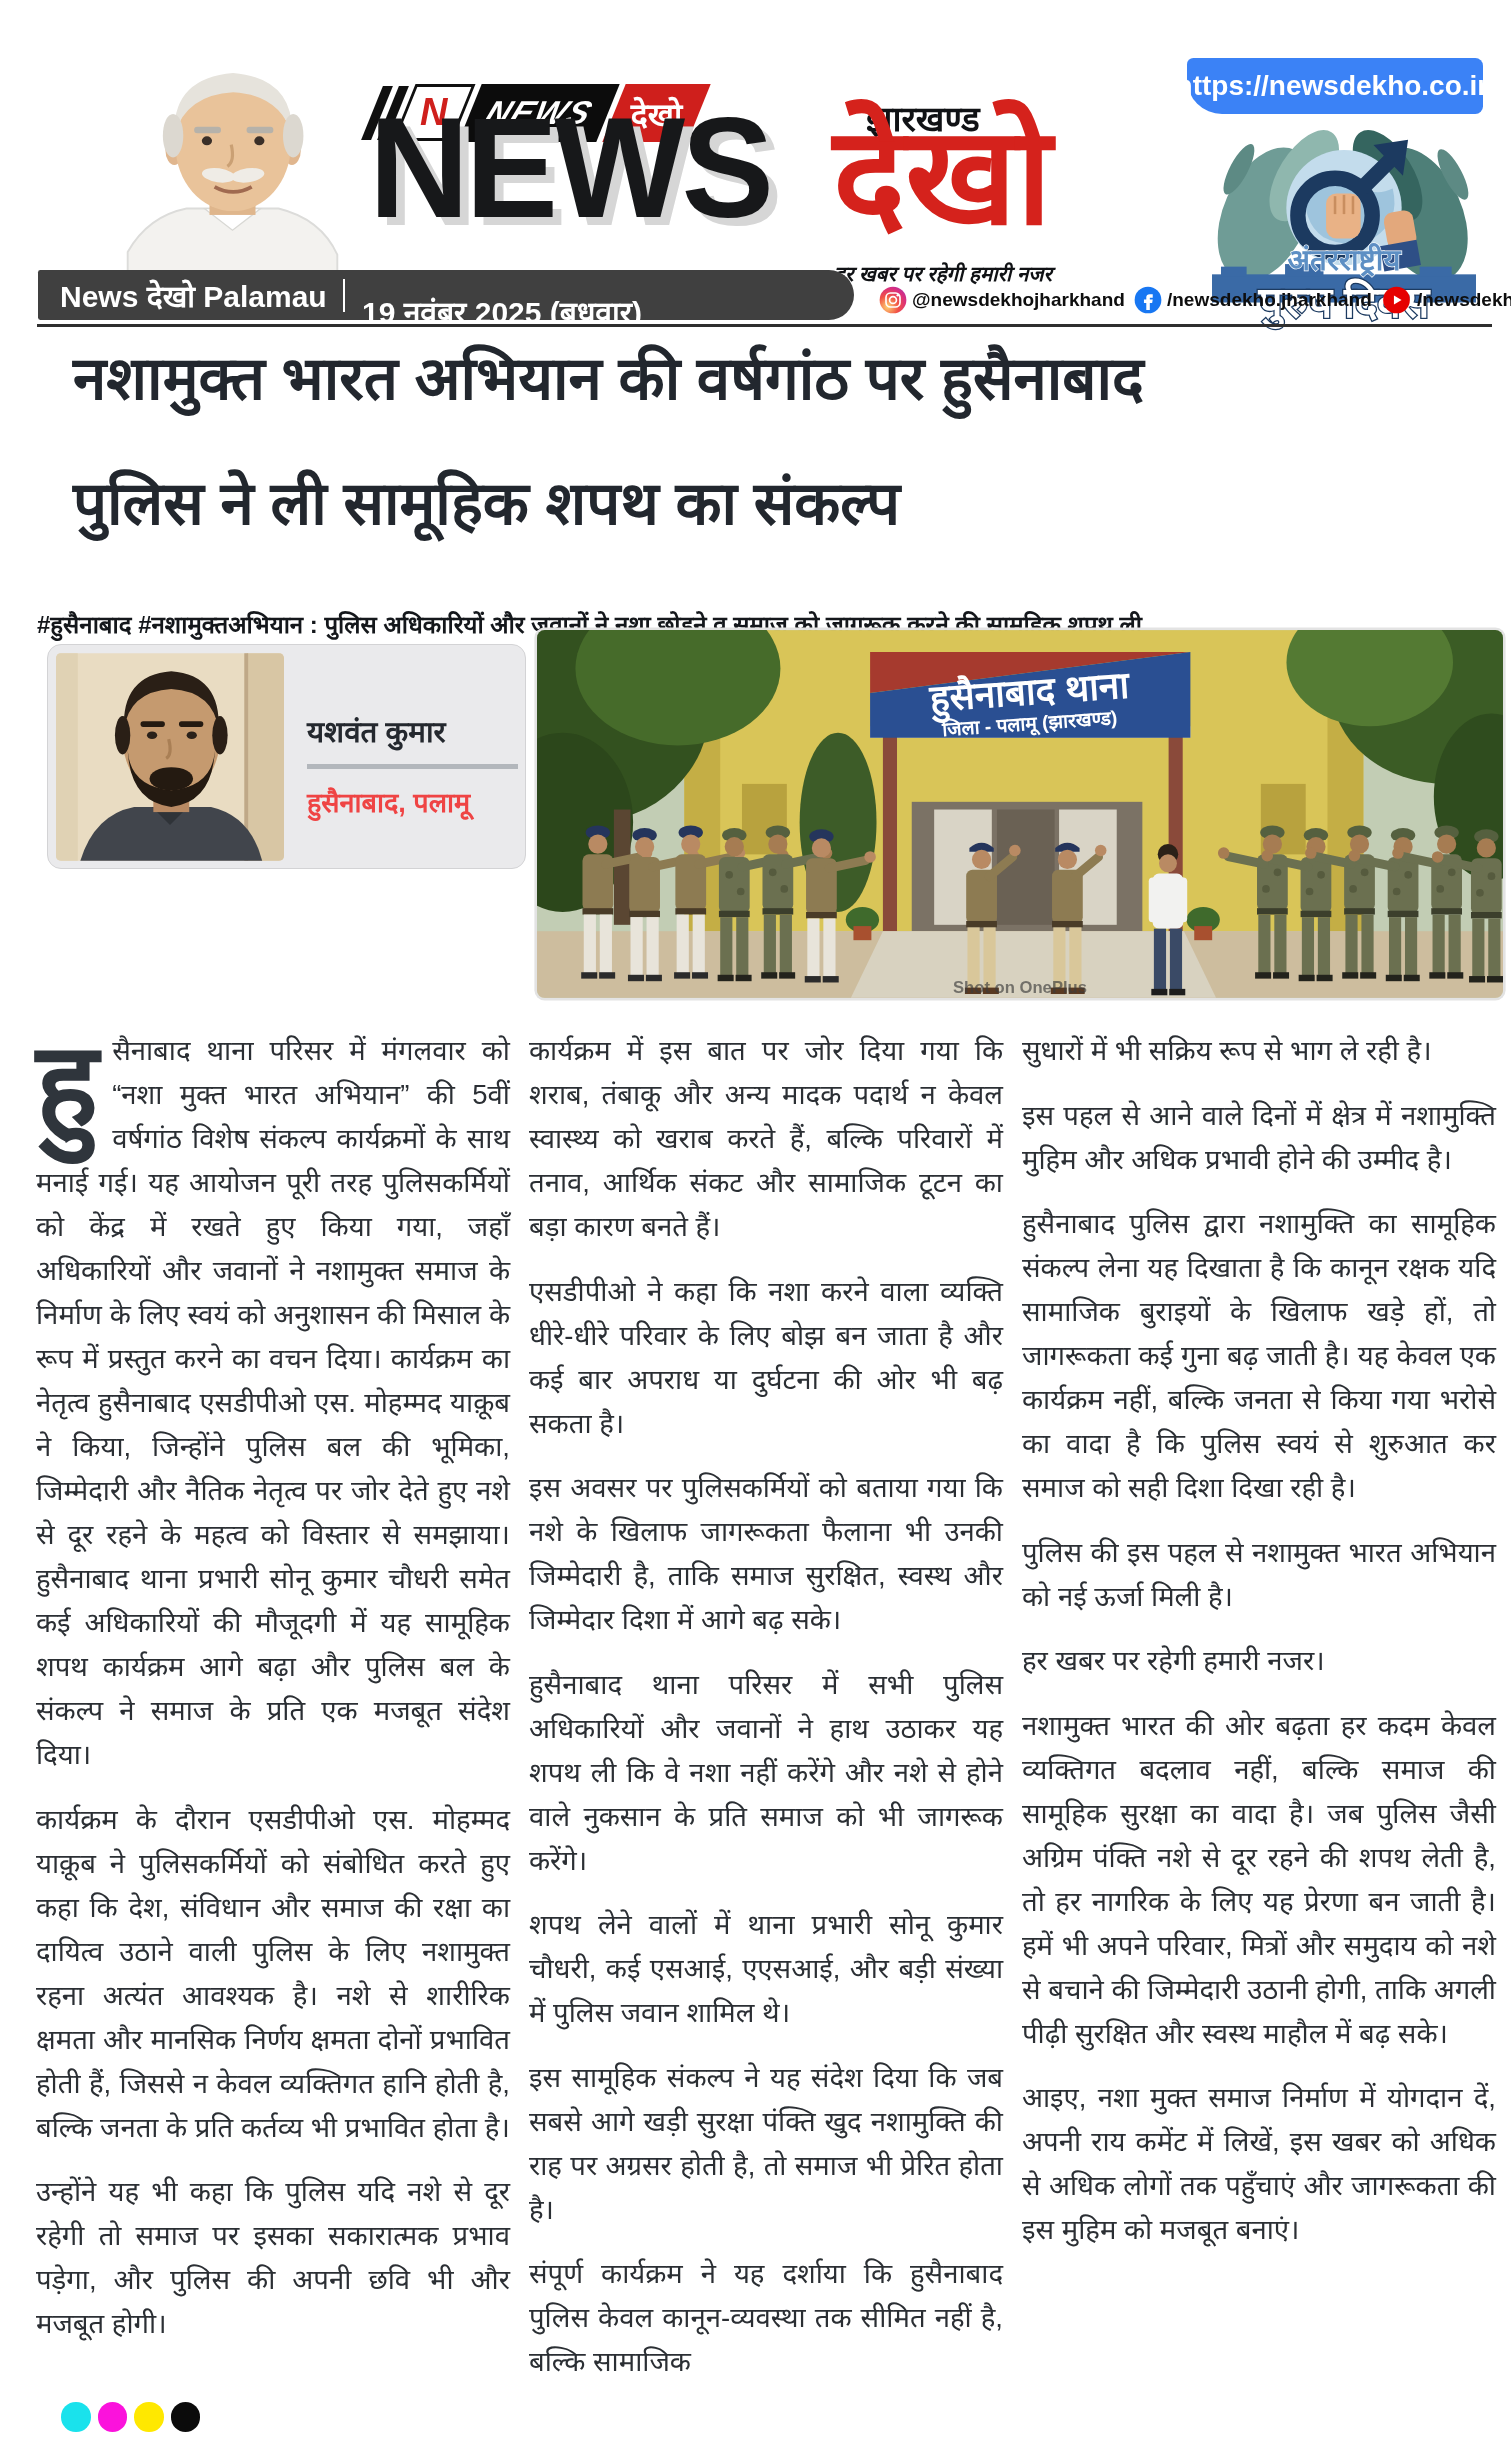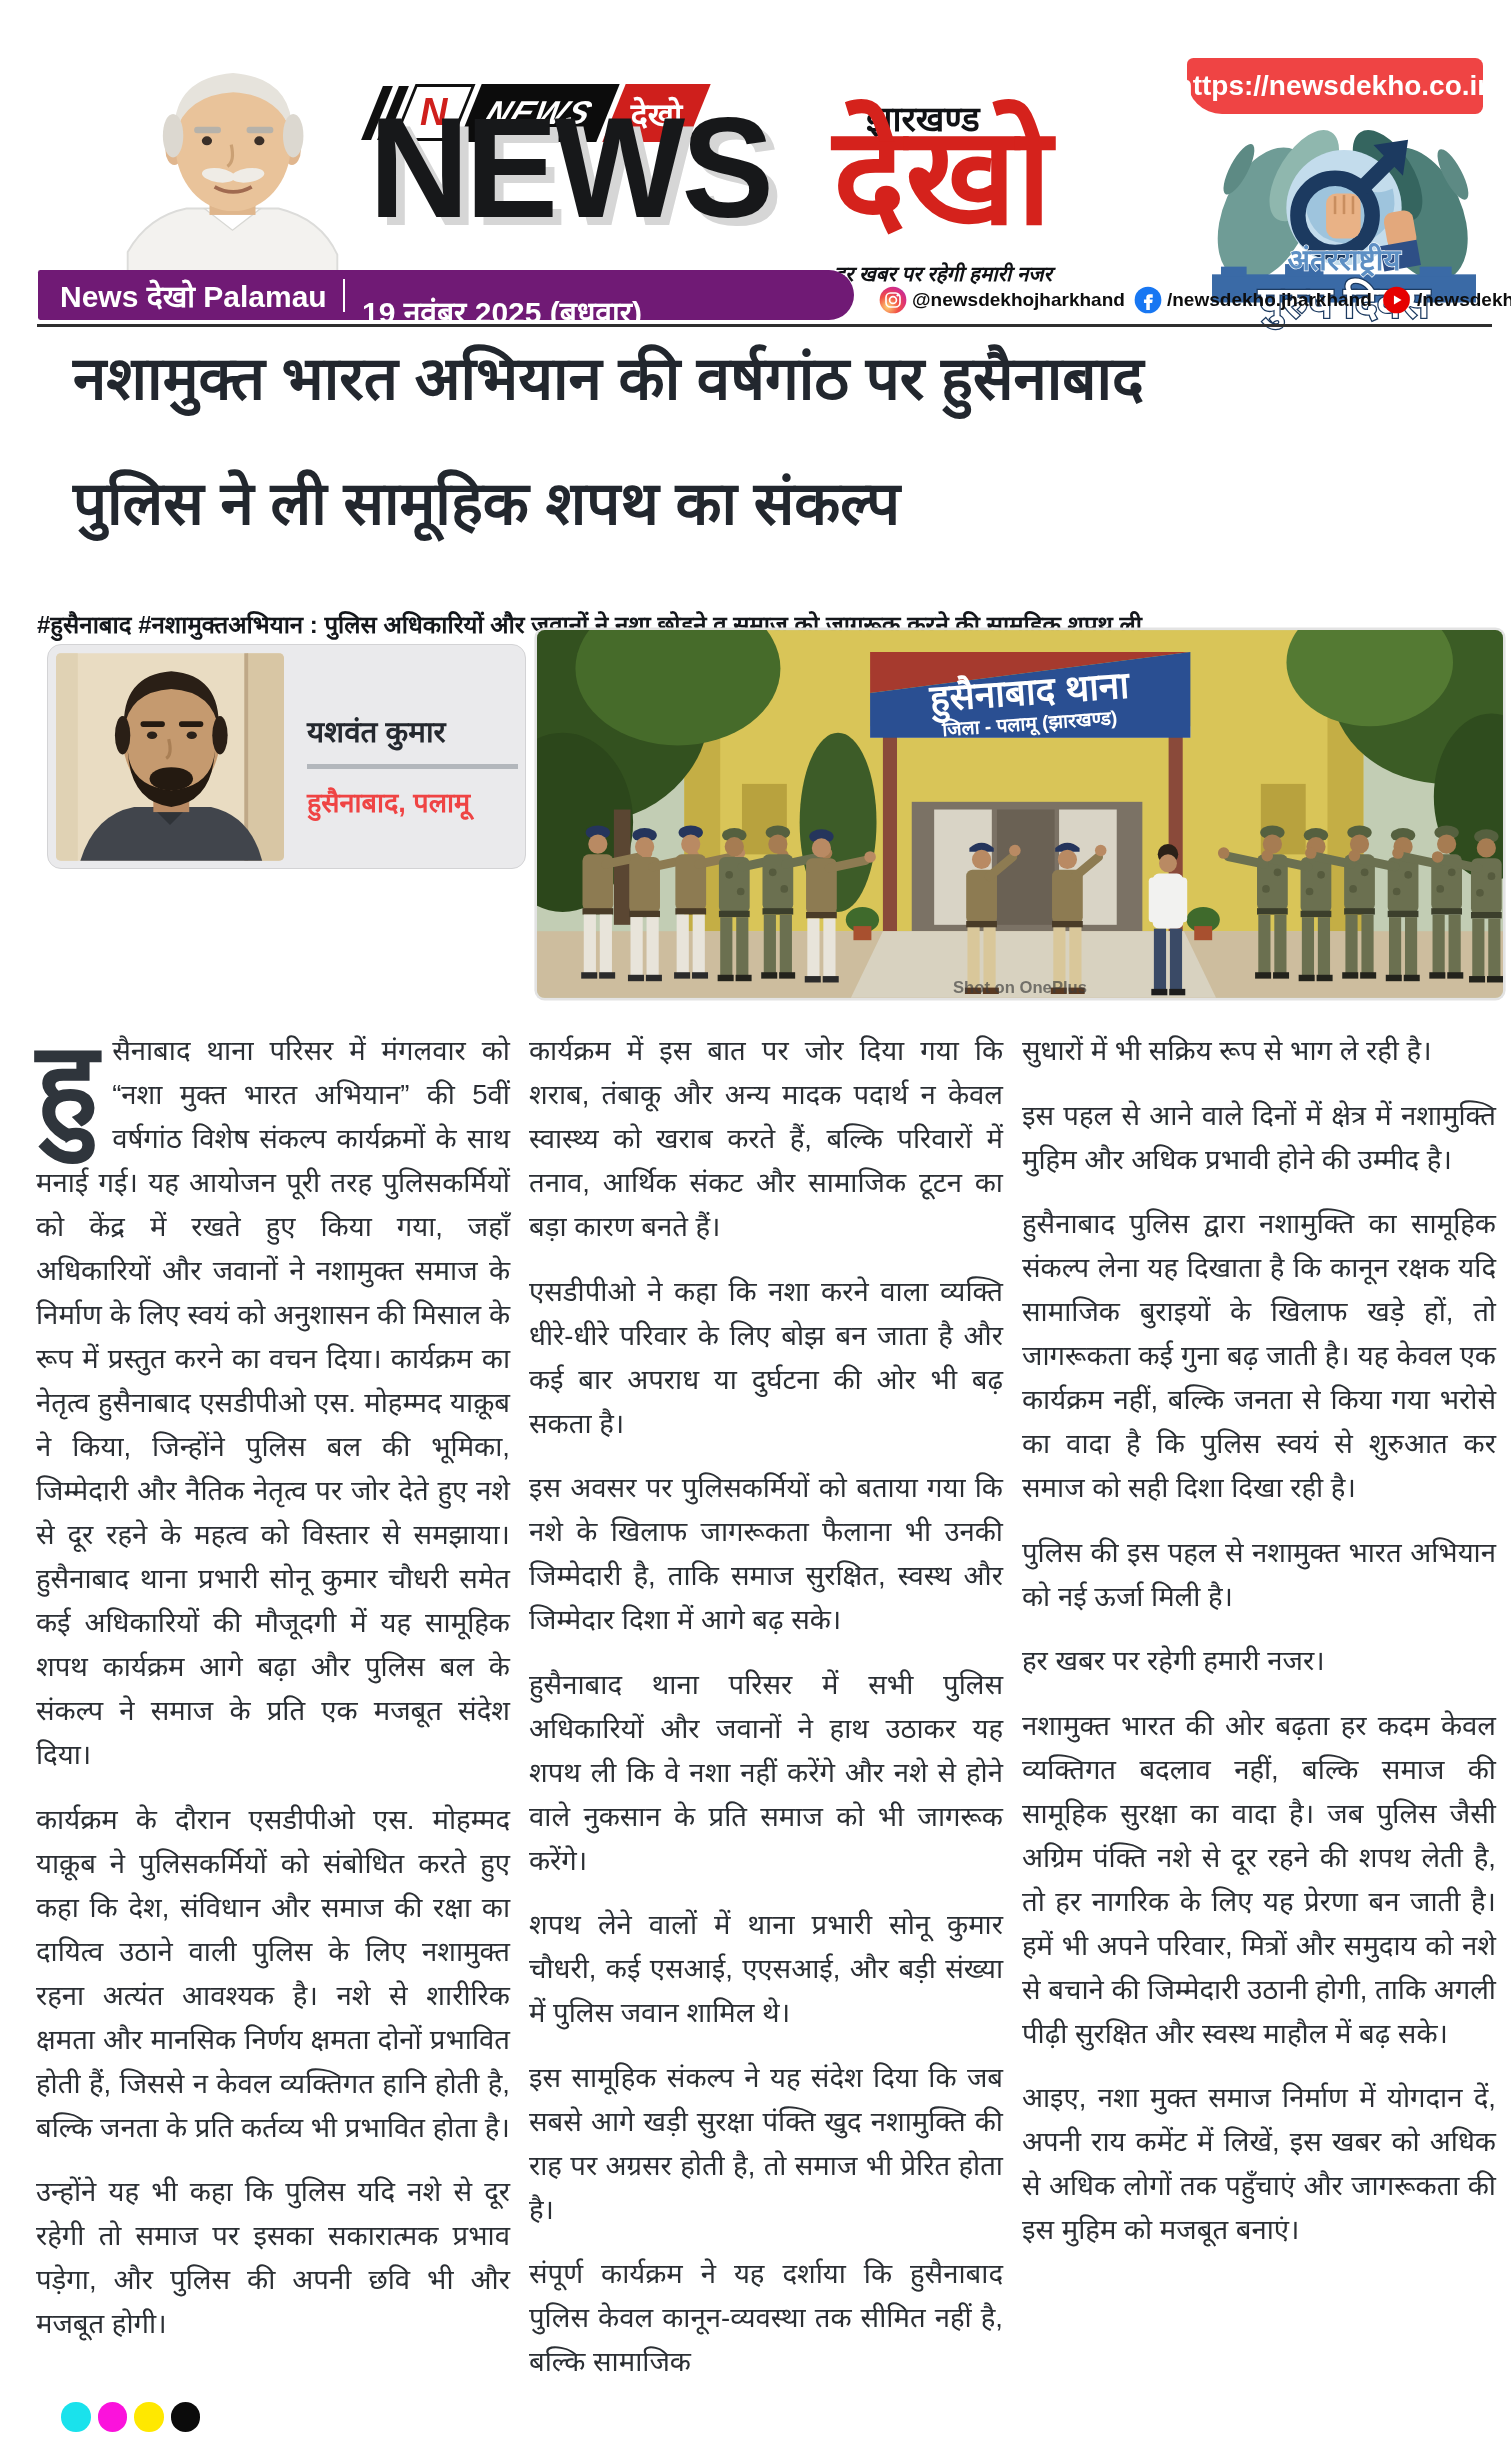--- a/index.html
+++ b/index.html
@@ -19,26 +19,26 @@
   .plate-news span{color:#fff;font-style:italic;font-weight:900;font-size:33px;letter-spacing:1.3px;}
   .plate-dekho{background:#cf1f1c;}
   .plate-dekho span{display:block;transform:skewX(22deg);color:#fff;font-weight:800;font-size:32px;}
 
   .big-news{left:369px;top:96px;font-size:143px;line-height:1;font-weight:900;color:#17181a;
             letter-spacing:-3.8px;text-shadow:9px 7.7px 0 #d6d6d6;transform:scaleX(.97);transform-origin:left top;}
   .brand-state{left:866px;top:94px;font-size:35px;font-weight:800;color:#101215;}
   .brand-dekho{left:833px;top:108px;font-size:136px;line-height:1;font-weight:800;color:#d5221c;}
   .brand-tagline{left:834px;top:259px;font-size:20.5px;font-weight:700;font-style:italic;color:#101215;}
 
-  .url-badge{left:1187px;top:58px;width:296px;height:56px;background:#ef4444;color:#ffffff;
+  .url-badge{left:1187px;top:58px;width:296px;height:56px;background:#3b82f6;color:#ffffff;
              border-radius:6.4px 7.7px 7.7px 35px;display:flex;align-items:center;justify-content:center;
              font-size:28px;font-weight:800;}
   .mens-day{left:1208px;top:118px;width:272px;height:214px;}
 
-  .edition-bar{left:38px;top:270px;width:816px;height:50px;background:#701a75;color:#ffffff;
+  .edition-bar{left:38px;top:270px;width:816px;height:50px;background:#404040;color:#ffffff;
                border-radius:2.6px 27px 27px 2.6px;display:flex;align-items:center;gap:16.7px;padding:0 0 0 22px;box-sizing:border-box;}
   .edition-bar .ed{font-size:30px;font-weight:700;}
   .edition-bar .vline{width:1.9px;height:33px;background:#ffffff;}
   .edition-bar .dt{font-size:30px;font-weight:600;margin-top:32px;}
 
   .social-row{left:879px;top:286px;display:flex;align-items:center;gap:9px;}
   .soc{display:flex;align-items:center;gap:5.1px;}
   .soc .handle{font-size:19px;font-weight:700;color:#0e0e0e;white-space:nowrap;}
 
   .rule{left:37px;top:324px;width:1455px;height:2.6px;background:#2f2f2f;}

